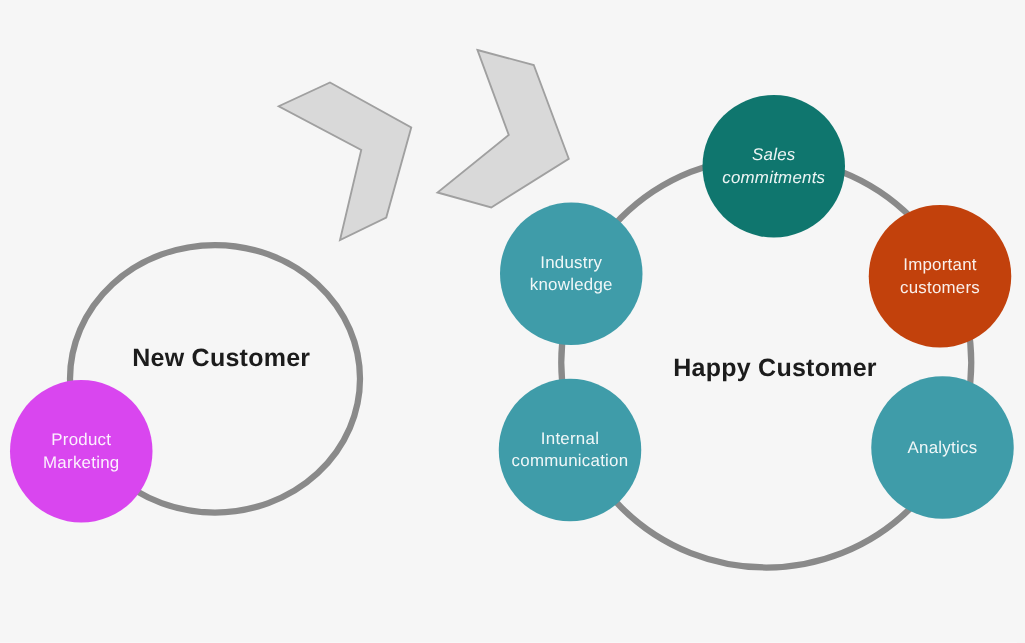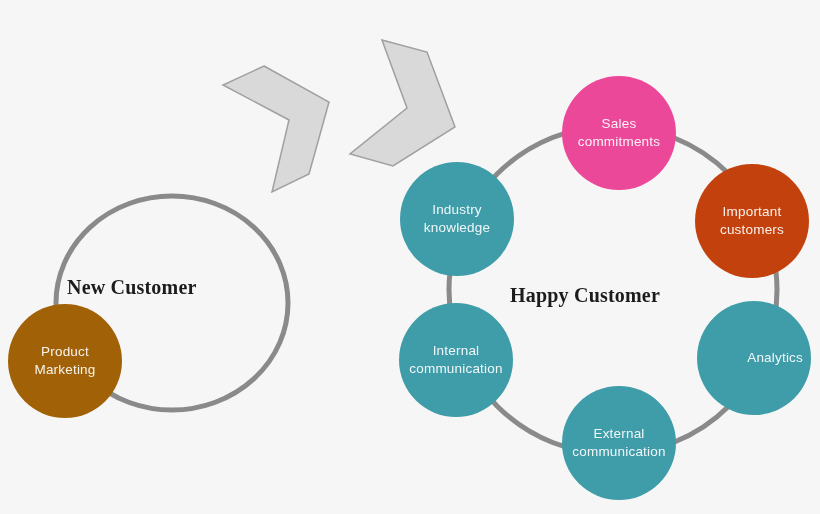--- a/index.html
+++ b/index.html
@@ -29,26 +29,25 @@
     color: rgba(255,255,255,0.92);
     font-size: 13.5px;
     line-height: 1.32;
     padding: 0 8px;
     font-weight: 400;
     letter-spacing: 0.2px;
   }
   .cluster-title {
     position: absolute;
     width: 220px;
-    text-align: left;
+    text-align: center;
     font-size: 20px;
     font-weight: 600;
     color: #1c1c1c;
     letter-spacing: 0.2px;
-    font-family: Liberation Serif, serif;
   }
   .title-left  { left: 67px;  top: 276px; }
   .title-right { left: 510px; top: 284px; }
 </style>
 </head>
 <body>
 
 <div class="canvas" style="background-color: rgb(246, 246, 246);">
 
   <svg class="rings-svg" viewBox="0 0 820 514" xmlns="http://www.w3.org/2000/svg">
@@ -59,42 +58,39 @@
 
     <g>
       <polygon points="264,66 329,102 309,174 272,192 289,120 223,85" stroke-width="1.5" stroke-linejoin="miter" fill="#D9D9D9" stroke="#A0A0A0"></polygon>
       <polygon points="382,40 427,52 455,127 393,166 350,154 407,108" stroke-width="1.5" stroke-linejoin="miter" fill="#D9D9D9" stroke="#A0A0A0"></polygon>
     </g>
   </svg>
 
   <div class="cluster-title title-left">New Customer</div>
 
 
-  <div class="node" style="left: 8px; top: 304px; background-color: #a16207;">
+  <div class="node" style="left: 8px; top: 304px; background-color: #d946ef;">
     <span class="node-label">Product Marketing</span>
   </div>
 
 
   <div class="cluster-title title-right">Happy Customer</div>
 
-  <div class="node" style="left: 562px; top: 76px; background-color: #ec4899;">
+  <div class="node" style="left: 562px; top: 76px; background-color: #0f766e; font-style: italic;">
     <span class="node-label">Sales commitments</span>
   </div>
 
   <div class="node" style="left: 695px; top: 164px; background-color: #c2410c;">
     <span class="node-label">Important customers</span>
   </div>
 
-  <div class="node" style="left: 697px; top: 301px; background-color: rgb(63, 156, 169); justify-content: flex-end;">
+  <div class="node" style="left: 697px; top: 301px; background-color: rgb(63, 156, 169);">
     <span class="node-label">Analytics</span>
   </div>
 
-  <div class="node" style="left: 562px; top: 386px; background-color: rgb(63, 156, 169);">
-    <span class="node-label">External communication</span>
-  </div>
 
   <div class="node" style="left: 400px; top: 162px; background-color: rgb(63, 156, 169);">
     <span class="node-label">Industry knowledge</span>
   </div>
 
   <div class="node" style="left: 399px; top: 303px; background-color: rgb(63, 156, 169);">
     <span class="node-label">Internal communication</span>
   </div>
 
 </div>

